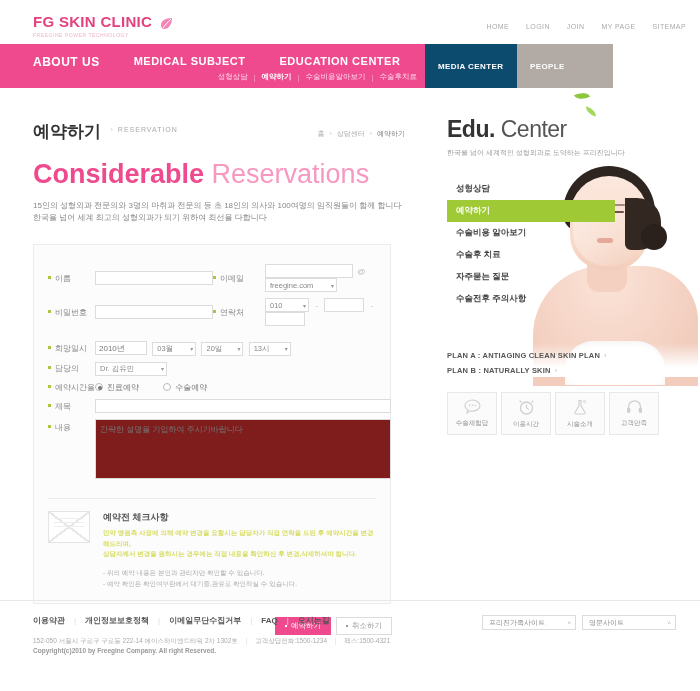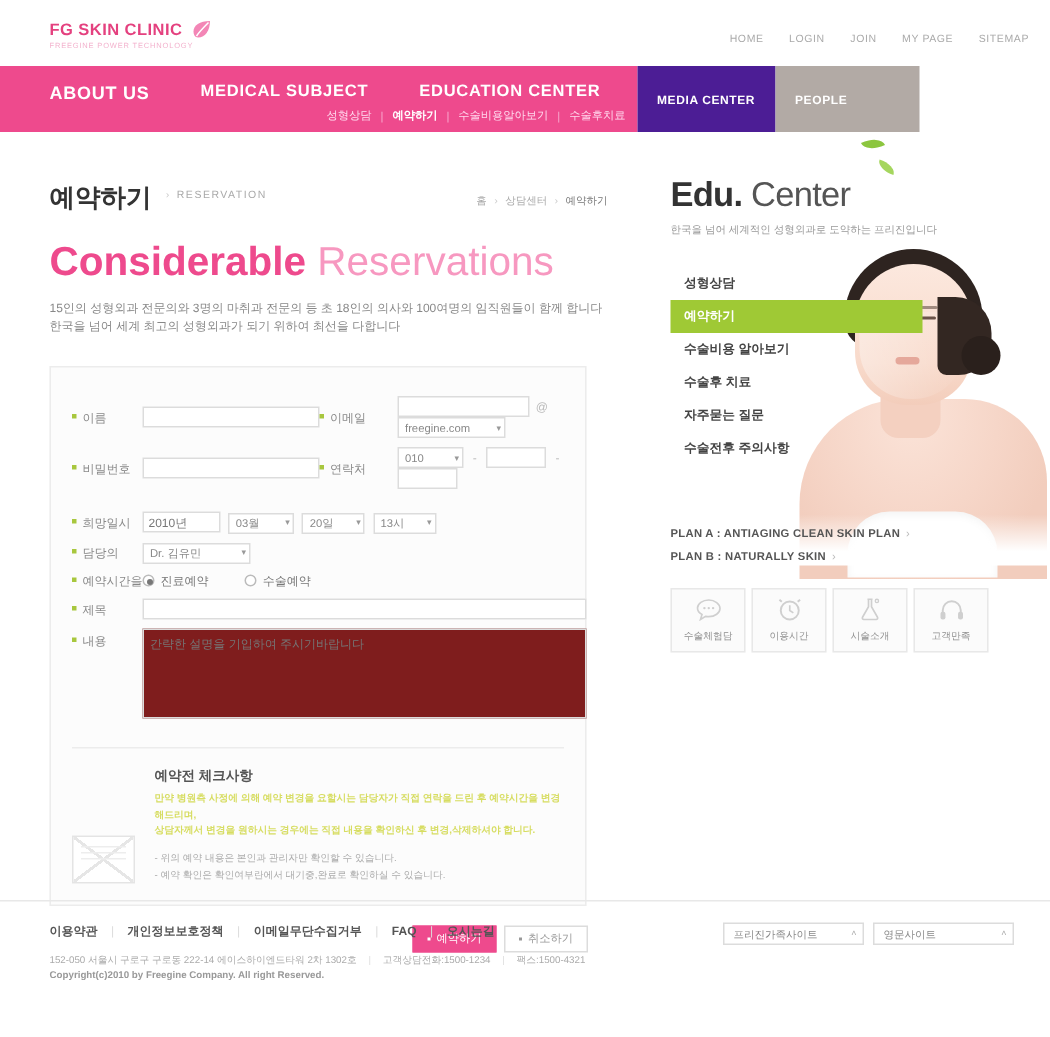--- a/index.html
+++ b/index.html
@@ -8,21 +8,21 @@
     width: 700px; height: 691px;
     font-family: "Liberation Sans", "DejaVu Sans", sans-serif;
     font-size: 9px; color: #666; background: #fff;
     overflow: hidden; position: relative;
   }
   .page { width: 700px; height: 691px; position: relative; }
 
   
   .top { height: 44px; position: relative; }
   .logo { position: absolute; left: 33px; top: 13px; }
-  .logo-main { font-size: 11px; font-weight: bold; color: #e4417f; letter-spacing: .3px; }
+  .logo-main { font-size: 15px; font-weight: bold; color: #e4417f; letter-spacing: .3px; }
   .logo-leaf { display: inline-block; width: 13px; height: 13px; vertical-align: -3px; margin-left: 3px; }
   .logo-sub { font-size: 5px; color: #f3b2cd; letter-spacing: .55px; margin-top: 2px; }
   .utilnav { position: absolute; right: 14px; top: 23px; display: flex; gap: 17px; }
   .utilnav a { font-size: 7px; color: #aaa; text-decoration: none; letter-spacing: .4px; }
 
   
   .navwrap { position: relative; height: 44px; }
   .navpink {
     position: absolute; left: 0; top: 0; width: 425px; height: 44px;
     background: #ee4a8d;
@@ -39,21 +39,21 @@
   }
   .submenu a { color: #ffd9ee; text-decoration: none; }
   .submenu a.on { color: #fff; font-weight: bold; }
   .submenu .sep { margin: 0 6px; color: #f8a7cd; }
 
   .navgray { position: absolute; left: 425px; top: 0; width: 192px; height: 44px; display: flex; }
   .navgray .tab {
     display: flex; align-items: center; padding-left: 13px;
     color: #fff; font-weight: bold; font-size: 8px; letter-spacing: .4px;
   }
-  .navgray .tab.dark { width: 92px; background: #4c1d95; }
+  .navgray .tab.dark { width: 92px; background: #0c4a6e; }
   .navgray .tab.light { width: 96px; background: #b2aaa5; }
 
   
   .body-area { position: relative; height: 512px; }
   .left-col { position: absolute; left: 0; top: 0; width: 425px; height: 512px; }
   .right-col { position: absolute; left: 425px; top: 0; width: 275px; height: 512px; }
 
   
   .pagetitle-row { position: relative; margin: 32px 0 0 33px; height: 24px; }
   .pagetitle { font-size: 17px; font-weight: bold; color: #333; display: inline-block; }
@@ -107,21 +107,21 @@
   .radio.on .rc::after {
     content: ""; position: absolute; left: 2px; top: 2px;
     width: 4px; height: 4px; border-radius: 50%; background: #777;
   }
   textarea.ta {
     width: 296px; height: 60px; border: 1px solid #dcdcdc; background: #7f1d1d;
     font-size: 8px; color: #999; padding: 4px; resize: none; font-family: inherit;
   }
 
   
-  .notice { margin-top: 14px; border-top: 1px solid #ececec; padding-top: 12px; display: flex; align-items: flex-end; }
+  .notice { margin-top: 14px; border-top: 1px solid #ececec; padding-top: 12px; display: flex; }
   .notice-ico {
     width: 42px; height: 32px; border: 1px solid #e4e4e4; background: #fff;
     flex: none; margin-right: 13px; position: relative; overflow: hidden;
   }
   .notice-ico::before {
     content: ""; position: absolute; left: 0; top: 0; width: 100%; height: 100%;
     background:
       linear-gradient(to bottom right, transparent 48%, #e6e6e6 48%, #e6e6e6 52%, transparent 52%),
       linear-gradient(to bottom left, transparent 48%, #e6e6e6 48%, #e6e6e6 52%, transparent 52%);
   }

